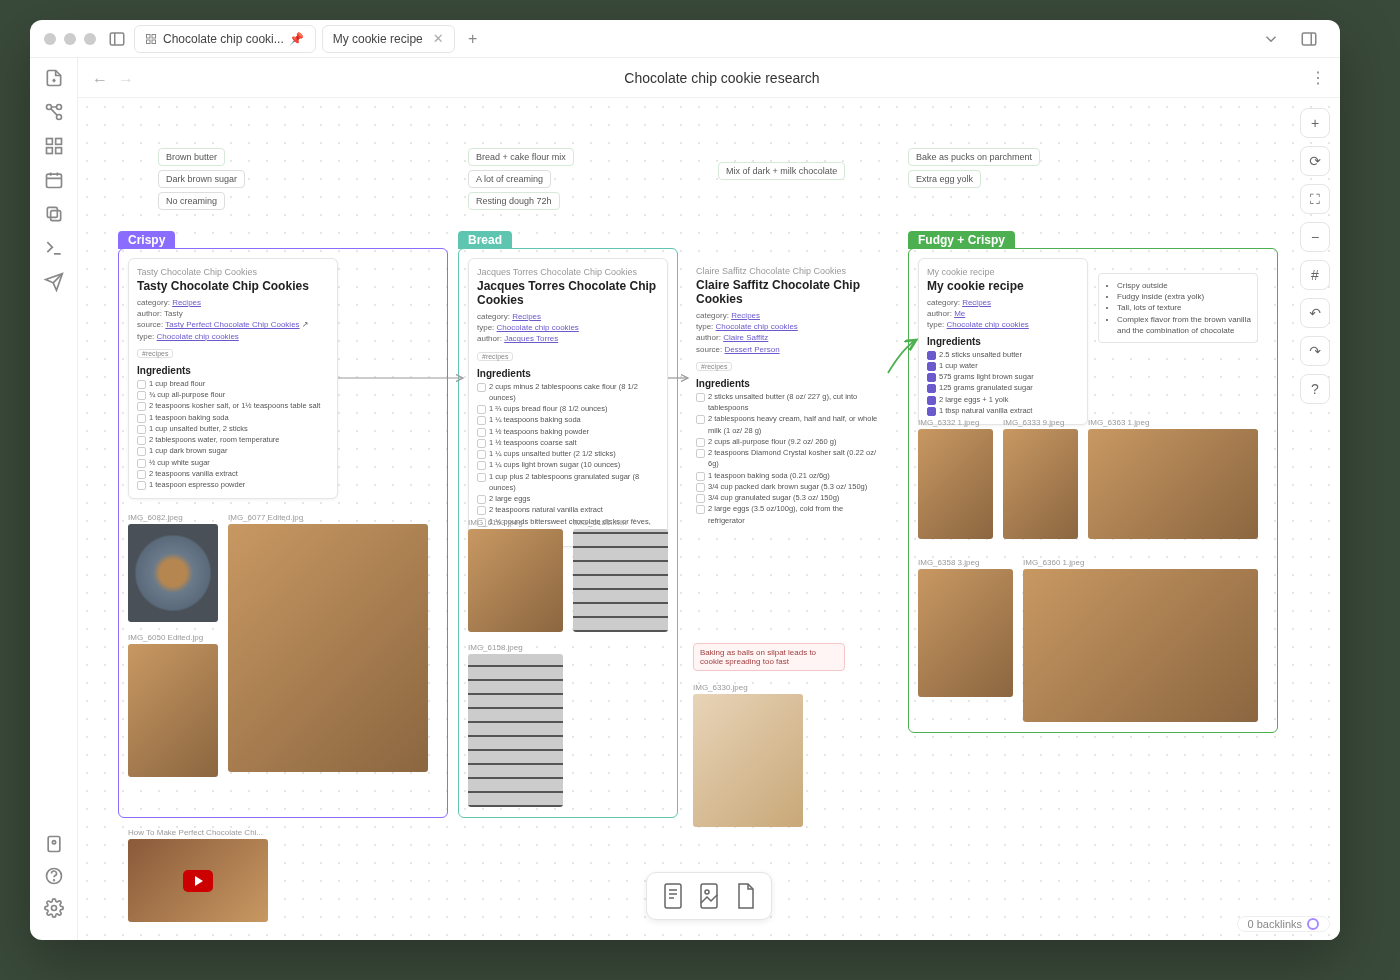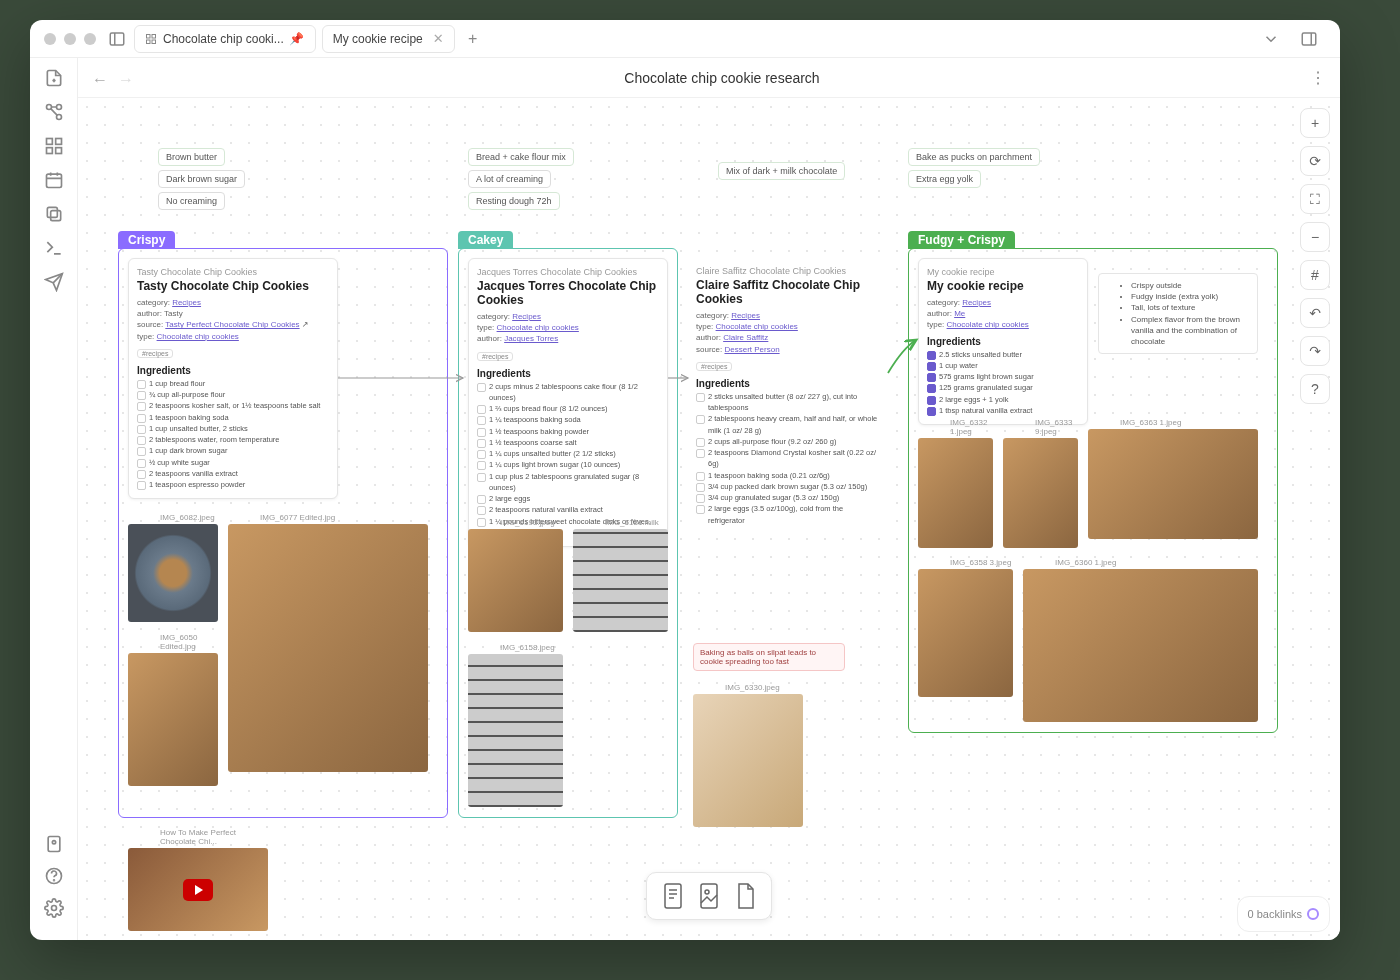--- a/index.html
+++ b/index.html
@@ -50,39 +50,39 @@
 .meta { font-size: 8px; color: #666; line-height: 1.4; }
 .meta a { color: #6a5acd; text-decoration: underline; }
 .chip { display: inline-block; font-size: 7px; color: #888; border: 1px solid #e0e0e0; border-radius: 3px; padding: 0 4px; margin-top: 3px; }
 .sect { font-size: 10px; font-weight: 700; color: #222; margin: 5px 0 2px; }
 .ing { font-size: 7.5px; color: #555; line-height: 1.5; }
 .ing li { list-style: none; padding-left: 12px; position: relative; }
 .ing li::before { content: ''; position: absolute; left: 0; top: 2px; width: 7px; height: 7px; border: 1px solid #ccc; border-radius: 2px; }
 .ing.check li::before { background: #6a5acd; border-color: #6a5acd; }
 
 .img-ph { position: absolute; }
-.img-label { font-size: 8px; color: #999; margin-bottom: 2px; margin-left: 32px; }
+.img-label { font-size: 8px; color: #999; margin-bottom: 2px; }
 .img-box { width: 100%; height: calc(100% - 12px); background: linear-gradient(135deg, #c89862, #8b6640); border-radius: 3px; }
 .img-box.plate { background: radial-gradient(circle at 50% 50%, #b58650 20%, #6a7a8a 30%, #5a6a7a 55%, #4a5058 58%); }
 .img-box.rack { background: repeating-linear-gradient(0deg, #555 0 2px, #ccc 2px 14px), radial-gradient(circle at 50% 50%, #c89862 20%, transparent 22%); }
 .img-box.light { background: linear-gradient(135deg, #e8d4b8, #c8a878); }
 
 .video-ph { position: absolute; }
 .video-box { width: 100%; height: calc(100% - 12px); background: linear-gradient(135deg, #8a5a3a, #c89862); border-radius: 3px; position: relative; }
 .play { position: absolute; top: 50%; left: 50%; transform: translate(-50%,-50%); width: 30px; height: 22px; background: #cc0000; border-radius: 5px; display: flex; align-items: center; justify-content: center; }
 .play::after { content: ''; border-left: 8px solid #fff; border-top: 5px solid transparent; border-bottom: 5px solid transparent; margin-left: 2px; }
 
 .warn { position: absolute; background: #fff5f5; border: 1px solid #f5c6c6; border-radius: 4px; padding: 4px 6px; font-size: 8px; color: #a04040; }
 .descbox { position: absolute; background: #fff; border: 1px solid #e5e5e5; border-radius: 4px; padding: 6px; font-size: 8px; color: #555; }
-.descbox li { list-style: disc; margin-left: 26px; line-height: 1.4; }
+.descbox li { list-style: disc; margin-left: 12px; line-height: 1.4; }
 
 .bottom-bar { position: absolute; bottom: 20px; left: 50%; transform: translateX(-50%); display: flex; gap: 12px; background: #fff; border: 1px solid #e5e5e5; border-radius: 10px; padding: 8px 14px; box-shadow: 0 2px 6px rgba(0,0,0,.08); }
 .bb-icon { width: 24px; height: 30px; color: #666; }
 
-.backlinks { position: absolute; bottom: 8px; right: 10px; font-size: 11px; color: #888; background: #fff; border: 1px solid #eee; border-radius: 12px; padding: 11px 10px; display: flex; align-items: center; gap: 5px; }
+.backlinks { position: absolute; bottom: 8px; right: 10px; font-size: 11px; color: #888; background: #fff; border: 1px solid #eee; border-radius: 12px; padding: 1px 10px; display: flex; align-items: center; gap: 5px; }
 .backlinks .bdot { width: 12px; height: 12px; border: 2px solid #a78bff; border-radius: 50%; }
 
 svg.arrow { position: absolute; overflow: visible; }
 </style>
 </head>
 <body>
 
 <div class="window">
 
   <div class="titlebar">
@@ -213,21 +213,21 @@
 
         <div class="note" style="left:640px;top:64px">Mix of dark + milk chocolate</div>
 
         <div class="note" style="left:830px;top:50px">Bake as pucks on parchment</div>
         <div class="note" style="left:830px;top:72px">Extra egg yolk</div>
 
         <div class="group crispy" style="left:40px;top:150px;width:330px;height:570px">
           <div class="group-label">Crispy</div>
         </div>
         <div class="group cakey" style="left:380px;top:150px;width:220px;height:570px">
-          <div class="group-label">Cakey</div>
+          <div class="group-label">Bread</div>
         </div>
         <div class="group fudgy" style="left:830px;top:150px;width:370px;height:485px">
           <div class="group-label">Fudgy + Crispy</div>
         </div>
 
         <div class="card" style="left:50px;top:160px;width:210px">
           <div class="card-title-small">Tasty Chocolate Chip Cookies</div>
           <div class="card-title">Tasty Chocolate Chip Cookies</div>
           <div class="meta">
             category: <a>Recipes</a><br>

